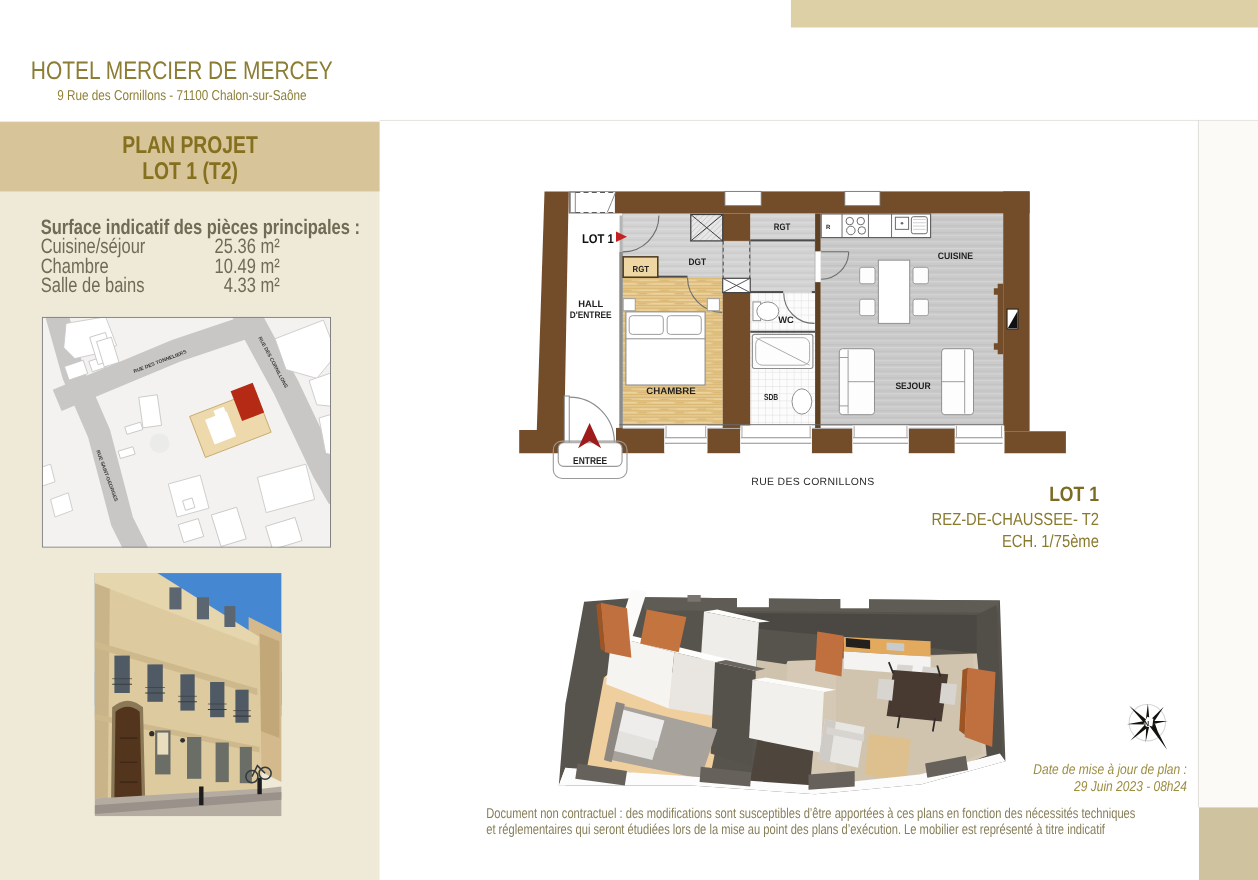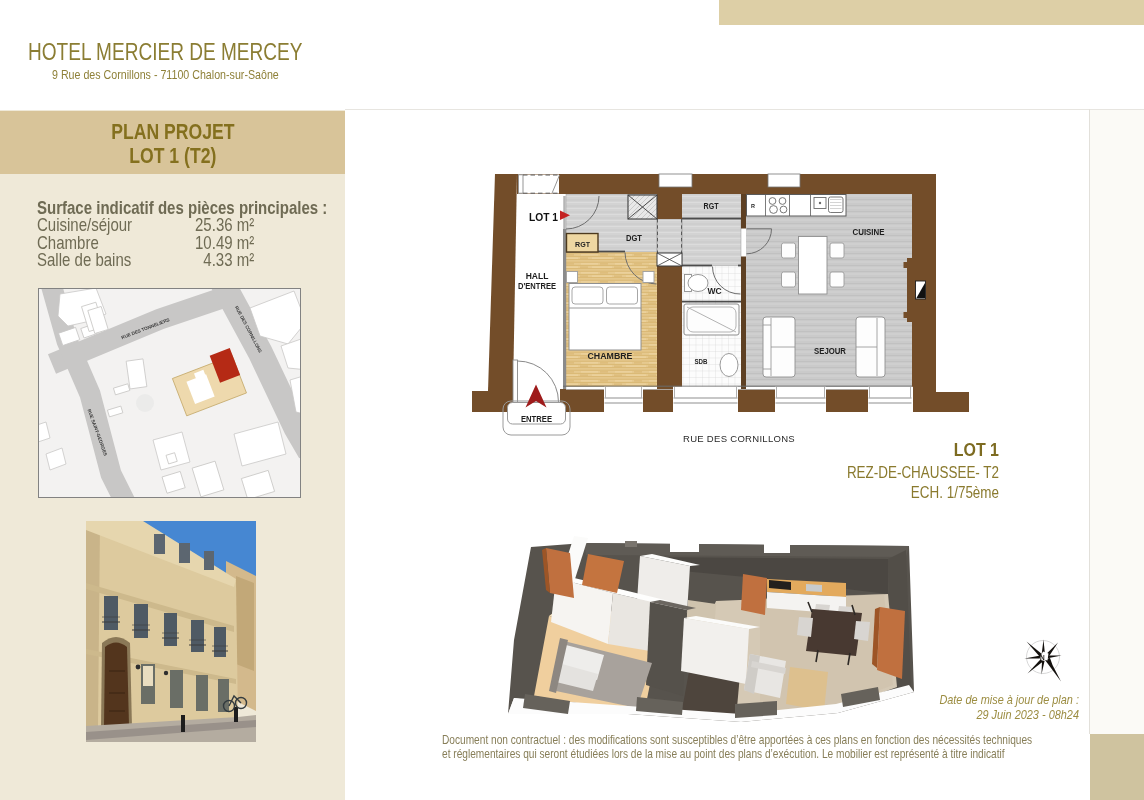--- a/index.html
+++ b/index.html
@@ -3,21 +3,21 @@
 <meta charset="utf-8">
 <style>
   html,body{margin:0;padding:0;} *{-webkit-font-smoothing:antialiased;}
   body{width:1144px;height:800px;position:relative;background:#fff;
        font-family:"Liberation Sans",sans-serif;overflow:hidden;}
   .abs{position:absolute;}
 </style>
 </head>
 <body>
 
-<div class="abs" style="left:28px;top:39px;width:420px;">
+<div class="abs" style="left:28px;top:51px;width:420px;">
   <div style="font-size:23px;color:#8b7d33;white-space:nowrap;transform:scaleX(0.828);transform-origin:0 0;">HOTEL MERCIER DE MERCEY</div>
   <div style="font-size:13px;color:#8f8139;margin-top:1px;margin-left:24px;white-space:nowrap;transform:scaleX(0.82);transform-origin:0 0;">9 Rue des Cornillons - 71100 Chalon-sur-Saône</div>
 </div>
 
 <div class="abs" style="left:719px;top:0;width:425px;height:25px;background:#ddcfa6;"></div>
 
 <div class="abs" style="left:345px;top:109px;width:799px;height:1px;background:#e7e5e0;"></div>
 <div class="abs" style="left:1089px;top:109px;width:1px;height:625px;background:#e2e0da;"></div>
 
 <div class="abs" style="left:1090px;top:110px;width:54px;height:624px;background:#fbfaf6;"></div>

